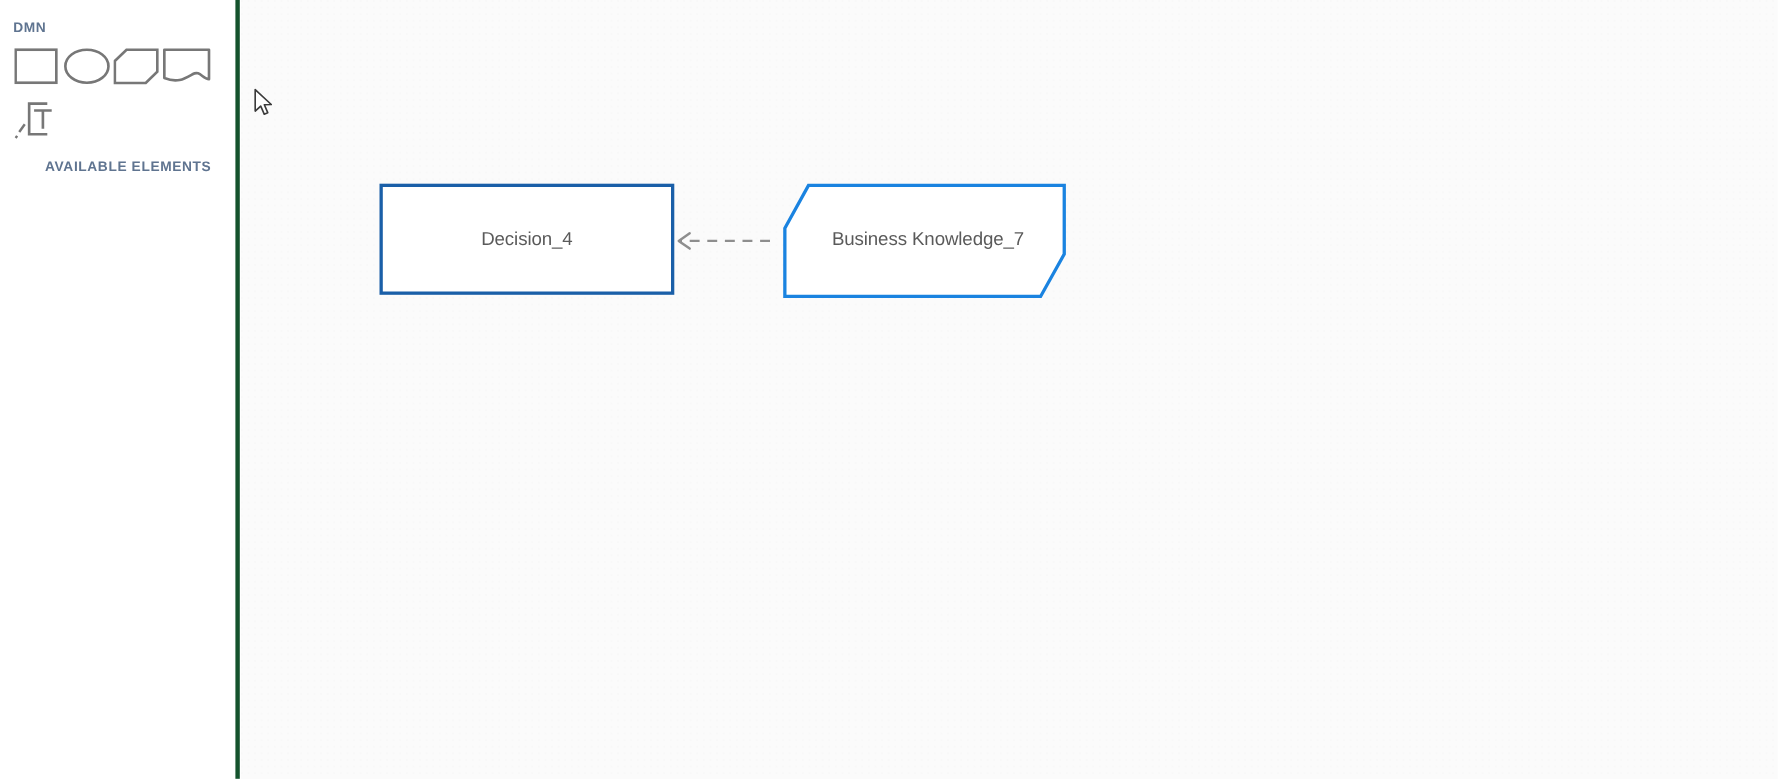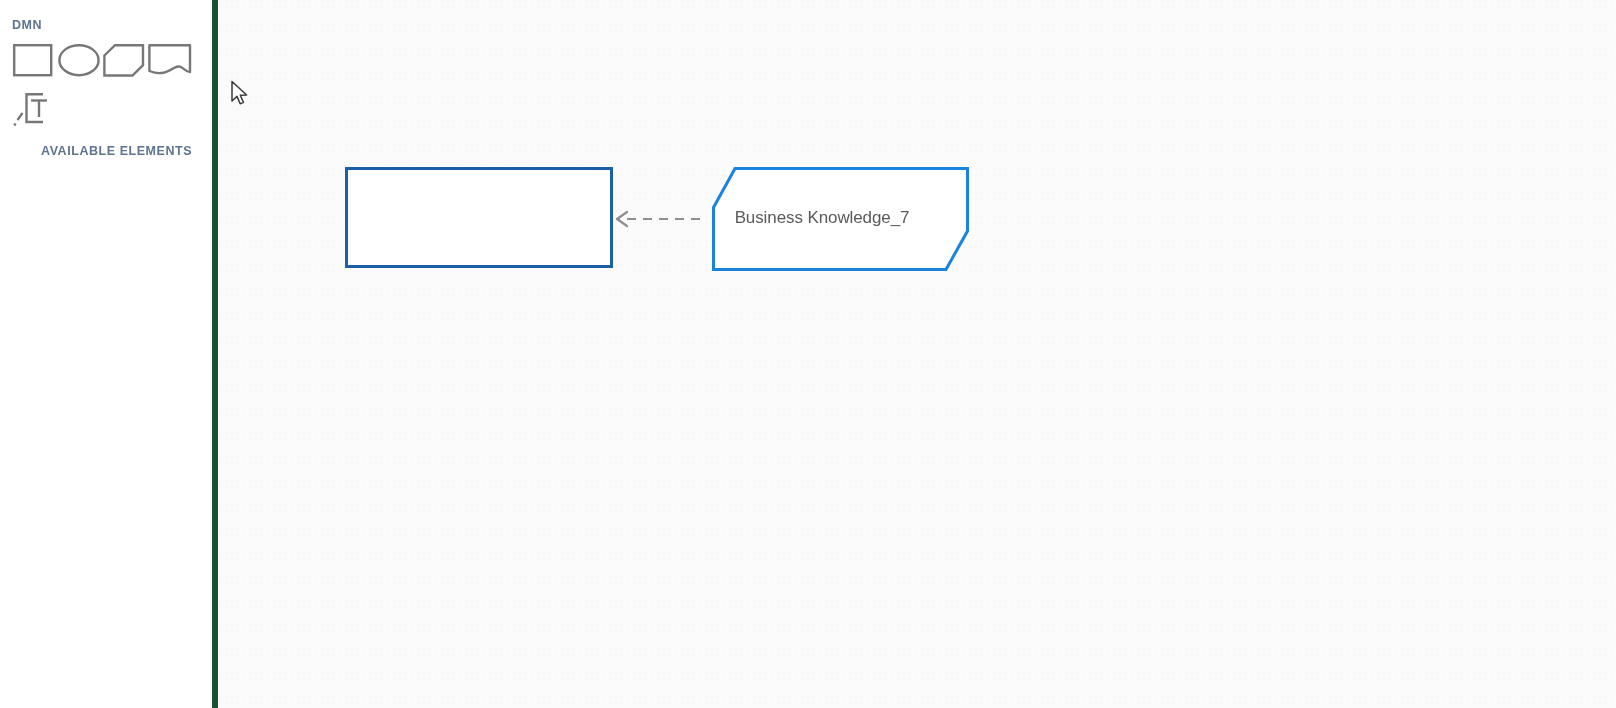--- a/index.html
+++ b/index.html
@@ -52,21 +52,21 @@
   }
 
   
   #palette {
     position: absolute;
     left: 0;
     top: 0;
     width: 218px;
     height: 708px;
     background: #ffffff;
-    border-right: 6px solid #14532d;
+    border-right: 4px solid #14532d;
     box-sizing: border-box;
   }
 
   .palette-group-title {
     position: absolute;
     color: #5f7490;
     font-size: 12.5px;
     font-weight: bold;
     letter-spacing: 0.55px;
     font-family: "Liberation Sans", sans-serif;
@@ -108,22 +108,23 @@
 
       <g>
         <rect x="127.5" y="168.5" width="265" height="98" fill="#ffffff" stroke="#1a5fa8" stroke-width="3"></rect>
       </g>
 
       <g>
         <path d="M 494.5 207.5 L 516 168.5 L 748.5 168.5 L 748.5 231 L 727 269.5 L 494.5 269.5 Z" fill="#ffffff" stroke="#1a83e0" stroke-width="3" stroke-linejoin="miter"></path>
       </g>
     </svg>
 
+    <div class="node-label" style="left:127px; top:208px; width:266px; text-align:center;">Decision_4</div>
 
-    <div class="node-label" style="left:494px; top:208px; width:218px; text-align:center;">Business Knowledge_7</div>
+    <div class="node-label" style="left:494px; top:208px; width:218px; text-align:right;">Business Knowledge_7</div>
   </div>
 
   <div id="palette">
 
     <div class="palette-group-title" id="dmn-title">DMN</div>
 
     <div class="palette-entry" style="left:13px; top:43px;">
       <svg width="40" height="35" viewBox="0 0 40 35">
         <rect x="1.2" y="2.2" width="37" height="30" fill="none" stroke="#777777" stroke-width="2.4"></rect>
       </svg>

